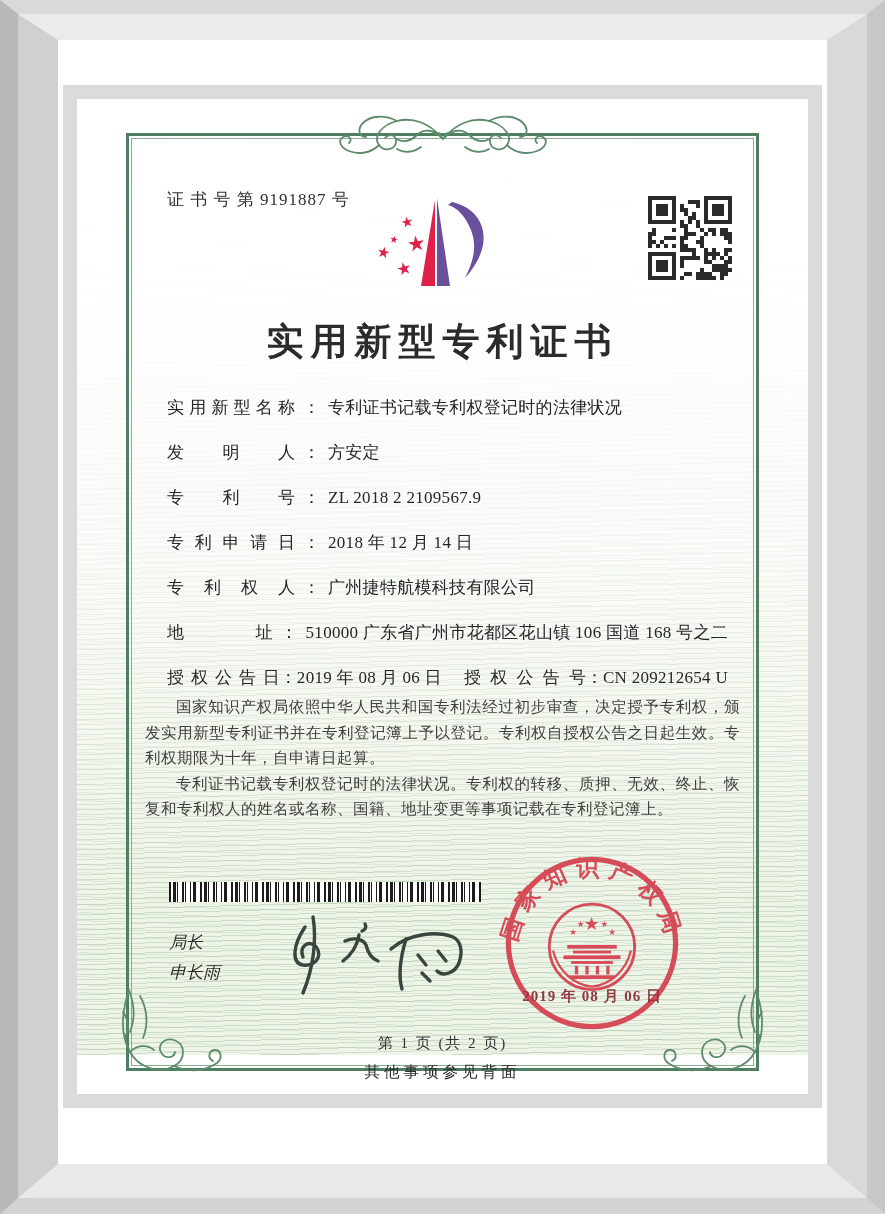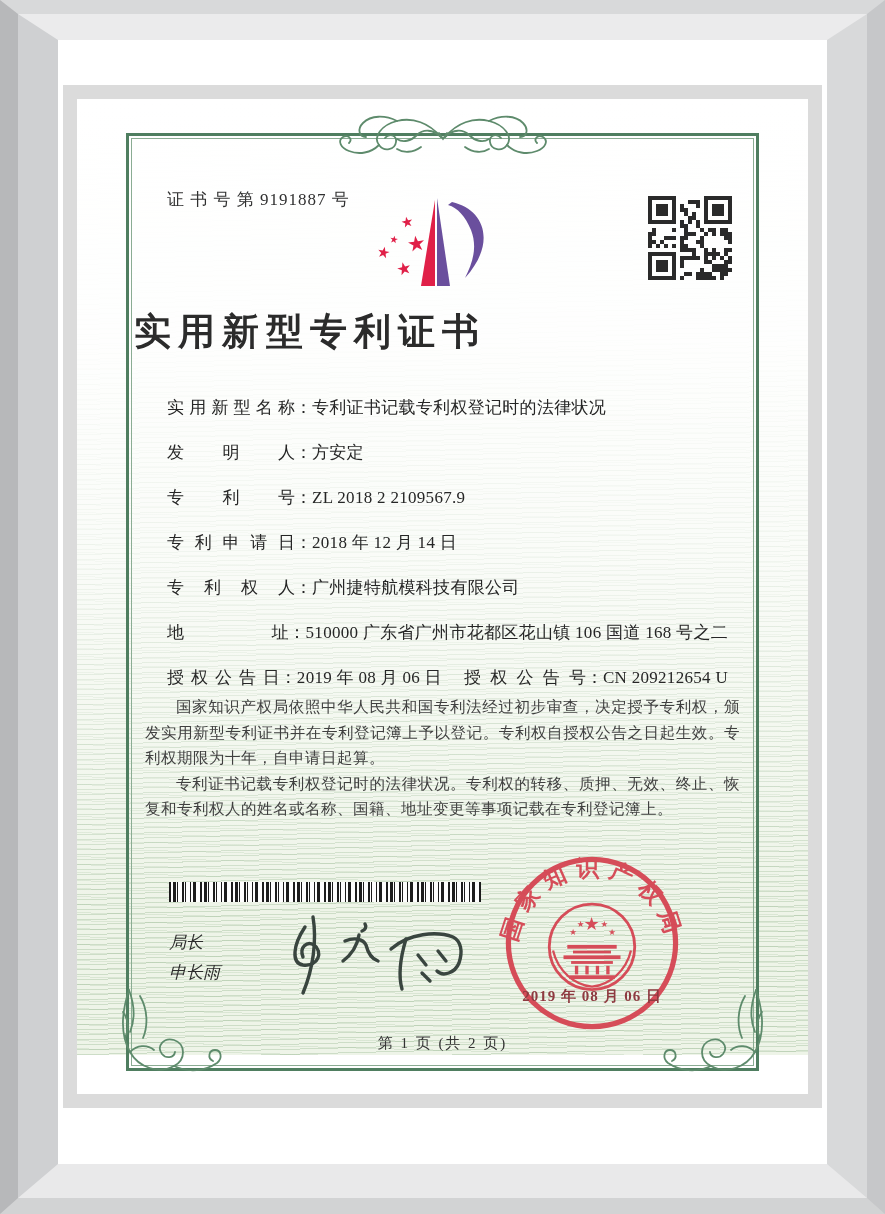--- a/index.html
+++ b/index.html
@@ -33,25 +33,25 @@
   .cert-border::before{content:"";position:absolute;inset:2px;
     border:1px solid #8aac93;pointer-events:none;}
 
   .ornament-top{position:absolute;top:-23px;left:50%;transform:translateX(-50%);}
   .ornament-bl{position:absolute;left:-12px;bottom:-14px;}
   .ornament-br{position:absolute;right:-12px;bottom:-14px;}
 
   .cert-no{position:absolute;left:38px;top:52px;font-size:17px;letter-spacing:1px;color:#303030;}
   .logo{position:absolute;left:50%;top:52px;transform:translateX(-50%);}
   .qr{position:absolute;right:20px;top:60px;width:88px;height:88px;}
-  .title{position:absolute;left:0;right:0;top:166px;margin:5px;
+  .title{position:absolute;left:0;right:0;top:166px;margin:15px;text-align:center;
     font-size:37px;font-weight:bold;letter-spacing:7px;color:#2b2b2b;}
 
   .fields{position:absolute;left:38px;right:28px;top:260px;font-size:17px;}
-  .f-row{display:flex;margin-bottom:21px;line-height:24px;white-space:nowrap;}
+  .f-row{display:flex;margin-bottom:21px;line-height:24px;white-space:nowrap;gap:8px;}
   .f-label{display:inline-block;width:128px;text-align:justify;text-align-last:justify;}
   .f-colon{display:inline-block;}
   .f-value{display:inline-block;letter-spacing:.3px;}
   .grant-row{display:flex;line-height:24px;margin-top:17px;white-space:nowrap;}
   .grant-second{margin-left:22px;display:flex;}
   .grant-second .f-label{width:122px;}
 
   .paras{position:absolute;left:16px;right:16px;top:558px;
     font-size:15.5px;line-height:25.5px;letter-spacing:.5px;
     text-align:justify;color:#404040;}
@@ -459,19 +459,20 @@
                       <rect x="-24" y="30" width="48" height="4"></rect>
                     </g>
                   </g>
                 </svg>
               </div>
               <div class="seal-date">2019 年 08 月 06 日</div>
 
               <div class="page-no">第 1 页 (共 2 页)</div>
             </div>
 
+            <div class="back-note">其他事项参见背面</div>
 
           </div>
         </div>
       </div>
     </div>
   </div>
 </div>
 
 </body></html>

